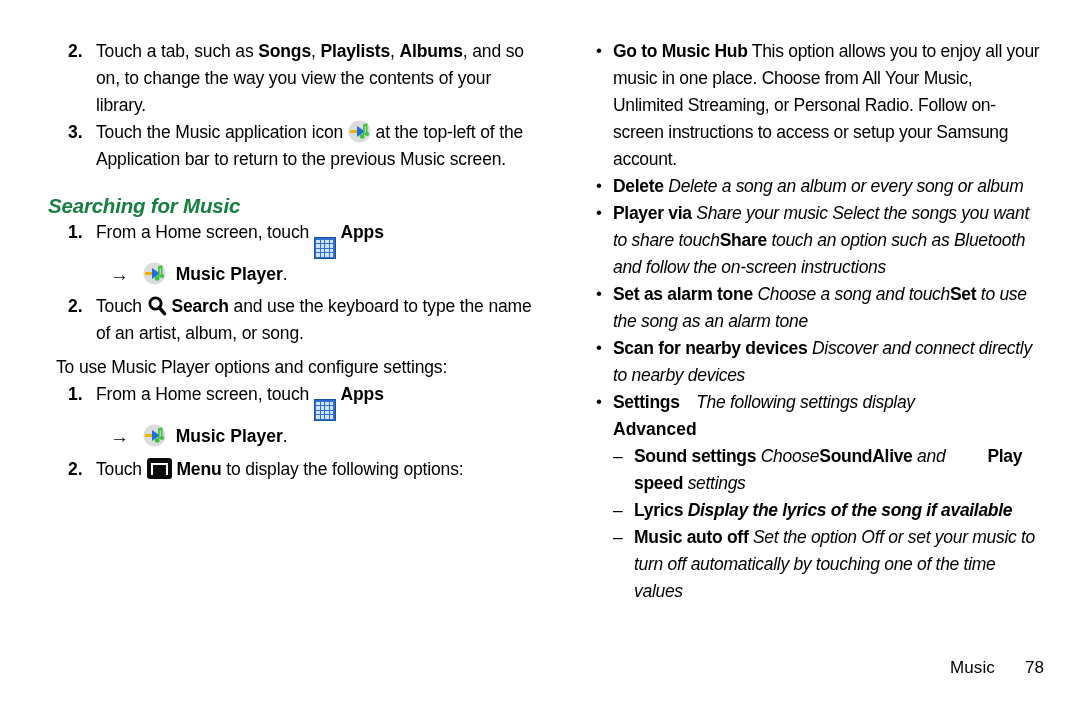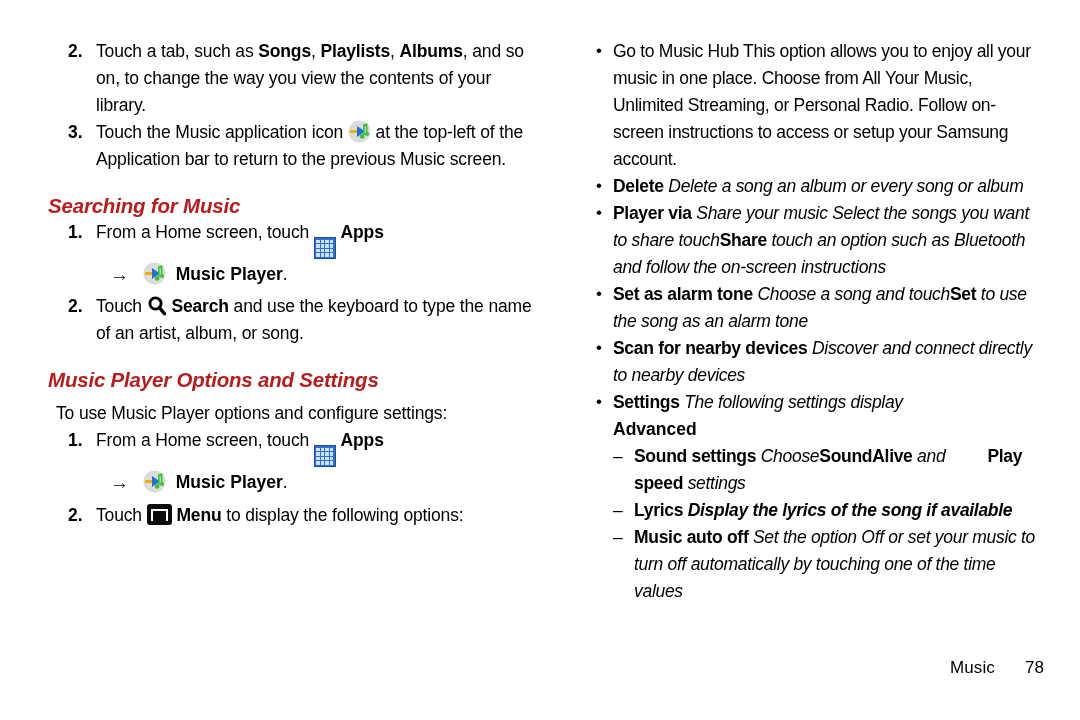--- a/index.html
+++ b/index.html
@@ -44,21 +44,21 @@
     line-height: 27px;
   }
   .step .txt {
     font-size: 17.5px;
     line-height: 27px;
     letter-spacing: -0.15px;
   }
 
   
   .heading {
-    color: #b91c1c;
+    color: #15803d;
     font-weight: bold;
     font-style: italic;
     font-size: 20.5px;
     line-height: 26px;
     letter-spacing: -0.2px;
   }
   .lead-in {
     font-size: 17.5px;
     line-height: 27px;
     padding-left: 8px;
@@ -240,21 +240,20 @@
     <div class="step" style="margin-top:3px;">
       <span class="num">2.</span>
       <span class="txt"><span>Touch</span>
         <span class="icon icon-search"><svg width="20" height="21" viewBox="0 0 20 21">
               <circle cx="8.5" cy="8.5" r="5.6" fill="none" stroke="#000" stroke-width="2.9"></circle>
               <line x1="12.3" y1="12.6" x2="17.5" y2="18.6" stroke="#000" stroke-width="3.4" stroke-linecap="round"></line>
             </svg></span>
         <b>Search</b><span> and use the keyboard to type the name of an artist, album, or song.</span></span>
     </div>
 
-    <div class="heading" style="margin-top:20px;">Music Player Options and Settings</div>
 
     <div class="lead-in" style="margin-top:7px;">To use Music Player options and configure settings:</div>
 
     <div class="step">
       <span class="num">1.</span>
       <span class="txt"><span>From a Home screen, touch</span>
         <span class="icon icon-apps"><span class="grid">
               <i></i>
               <i></i>
               <i></i>
@@ -291,26 +290,26 @@
       <span class="num">2.</span>
       <span class="txt"><span>Touch</span>
         <span class="icon icon-menu"></span>
         <b>Menu</b><span> to display the following options:</span></span>
     </div>
 
   </div>
 
   <div class="column col-right" style="padding-top:38px;">
     <div id="right-bullets">
-        <div class="bullet"><span class="dot">•</span><span style="font-weight: normal;">Go to Music Hub</span><span>  This option allows you to enjoy all your music in one place. Choose from All Your Music, Unlimited Streaming, or Personal Radio. Follow on-screen instructions to access or setup your Samsung account.</span></div>
+        <div class="bullet"><span class="dot">•</span><span style="font-weight: bold;">Go to Music Hub</span><span>  This option allows you to enjoy all your music in one place. Choose from All Your Music, Unlimited Streaming, or Personal Radio. Follow on-screen instructions to access or setup your Samsung account.</span></div>
         <div class="bullet"><span class="dot">•</span><span style="font-weight: bold;">Delete</span><span style="font-style: italic;">  Delete a song  an album  or every song or album</span></div>
         <div class="bullet"><span class="dot">•</span><span style="font-weight: bold;">Player via</span><span style="font-style: italic;">  Share your music  Select the songs you want to share  touch</span><span style="font-weight: bold;">Share</span><span style="font-style: italic;">  touch an option  such as Bluetooth  and follow the on-screen instructions</span></div>
         <div class="bullet"><span class="dot">•</span><span style="font-weight: bold;">Set as alarm tone</span><span style="font-style: italic;">  Choose a song and touch</span><span style="font-weight: bold;">Set</span><span style="font-style: italic;"> to use the song as an alarm tone</span></div>
         <div class="bullet"><span class="dot">•</span><span style="font-weight: bold;">Scan for nearby devices</span><span style="font-style: italic;">  Discover and connect directly to nearby devices</span></div>
-        <div class="bullet"><span class="dot">•</span><span style="font-weight: bold;">Settings</span><span style="font-style: italic;">  The following settings display</span></div>
+        <div class="bullet"><span class="dot">•</span><span style="font-weight: bold;">Settings</span><span style="font-style: italic; margin-left: 12px;">  The following settings display</span></div>
         <div class="sub-head">Advanced</div>
         <div class="dash-item"><span class="dash">–</span><span style="font-weight: bold;">Sound settings</span><span style="font-style: italic;">  Choose</span><span style="font-weight: bold;">SoundAlive</span><span style="font-style: italic;"> and</span><span style="font-weight: bold; padding-left: 42px;">Play speed</span><span style="font-style: italic;"> settings</span></div>
         <div class="dash-item"><span class="dash">–</span><span style="font-weight: bold;">Lyrics</span><span style="font-style: italic; font-weight: bold;">  Display the lyrics of the song  if available</span></div>
         <div class="dash-item"><span class="dash">–</span><span style="font-weight: bold;">Music auto off</span><span style="font-style: italic;">  Set the option Off or set your music to turn off automatically by touching one of the time values</span></div>
       </div>
   </div>
 
   <div class="footer">
     <span>Music</span><span class="fnum">78</span>
   </div>

